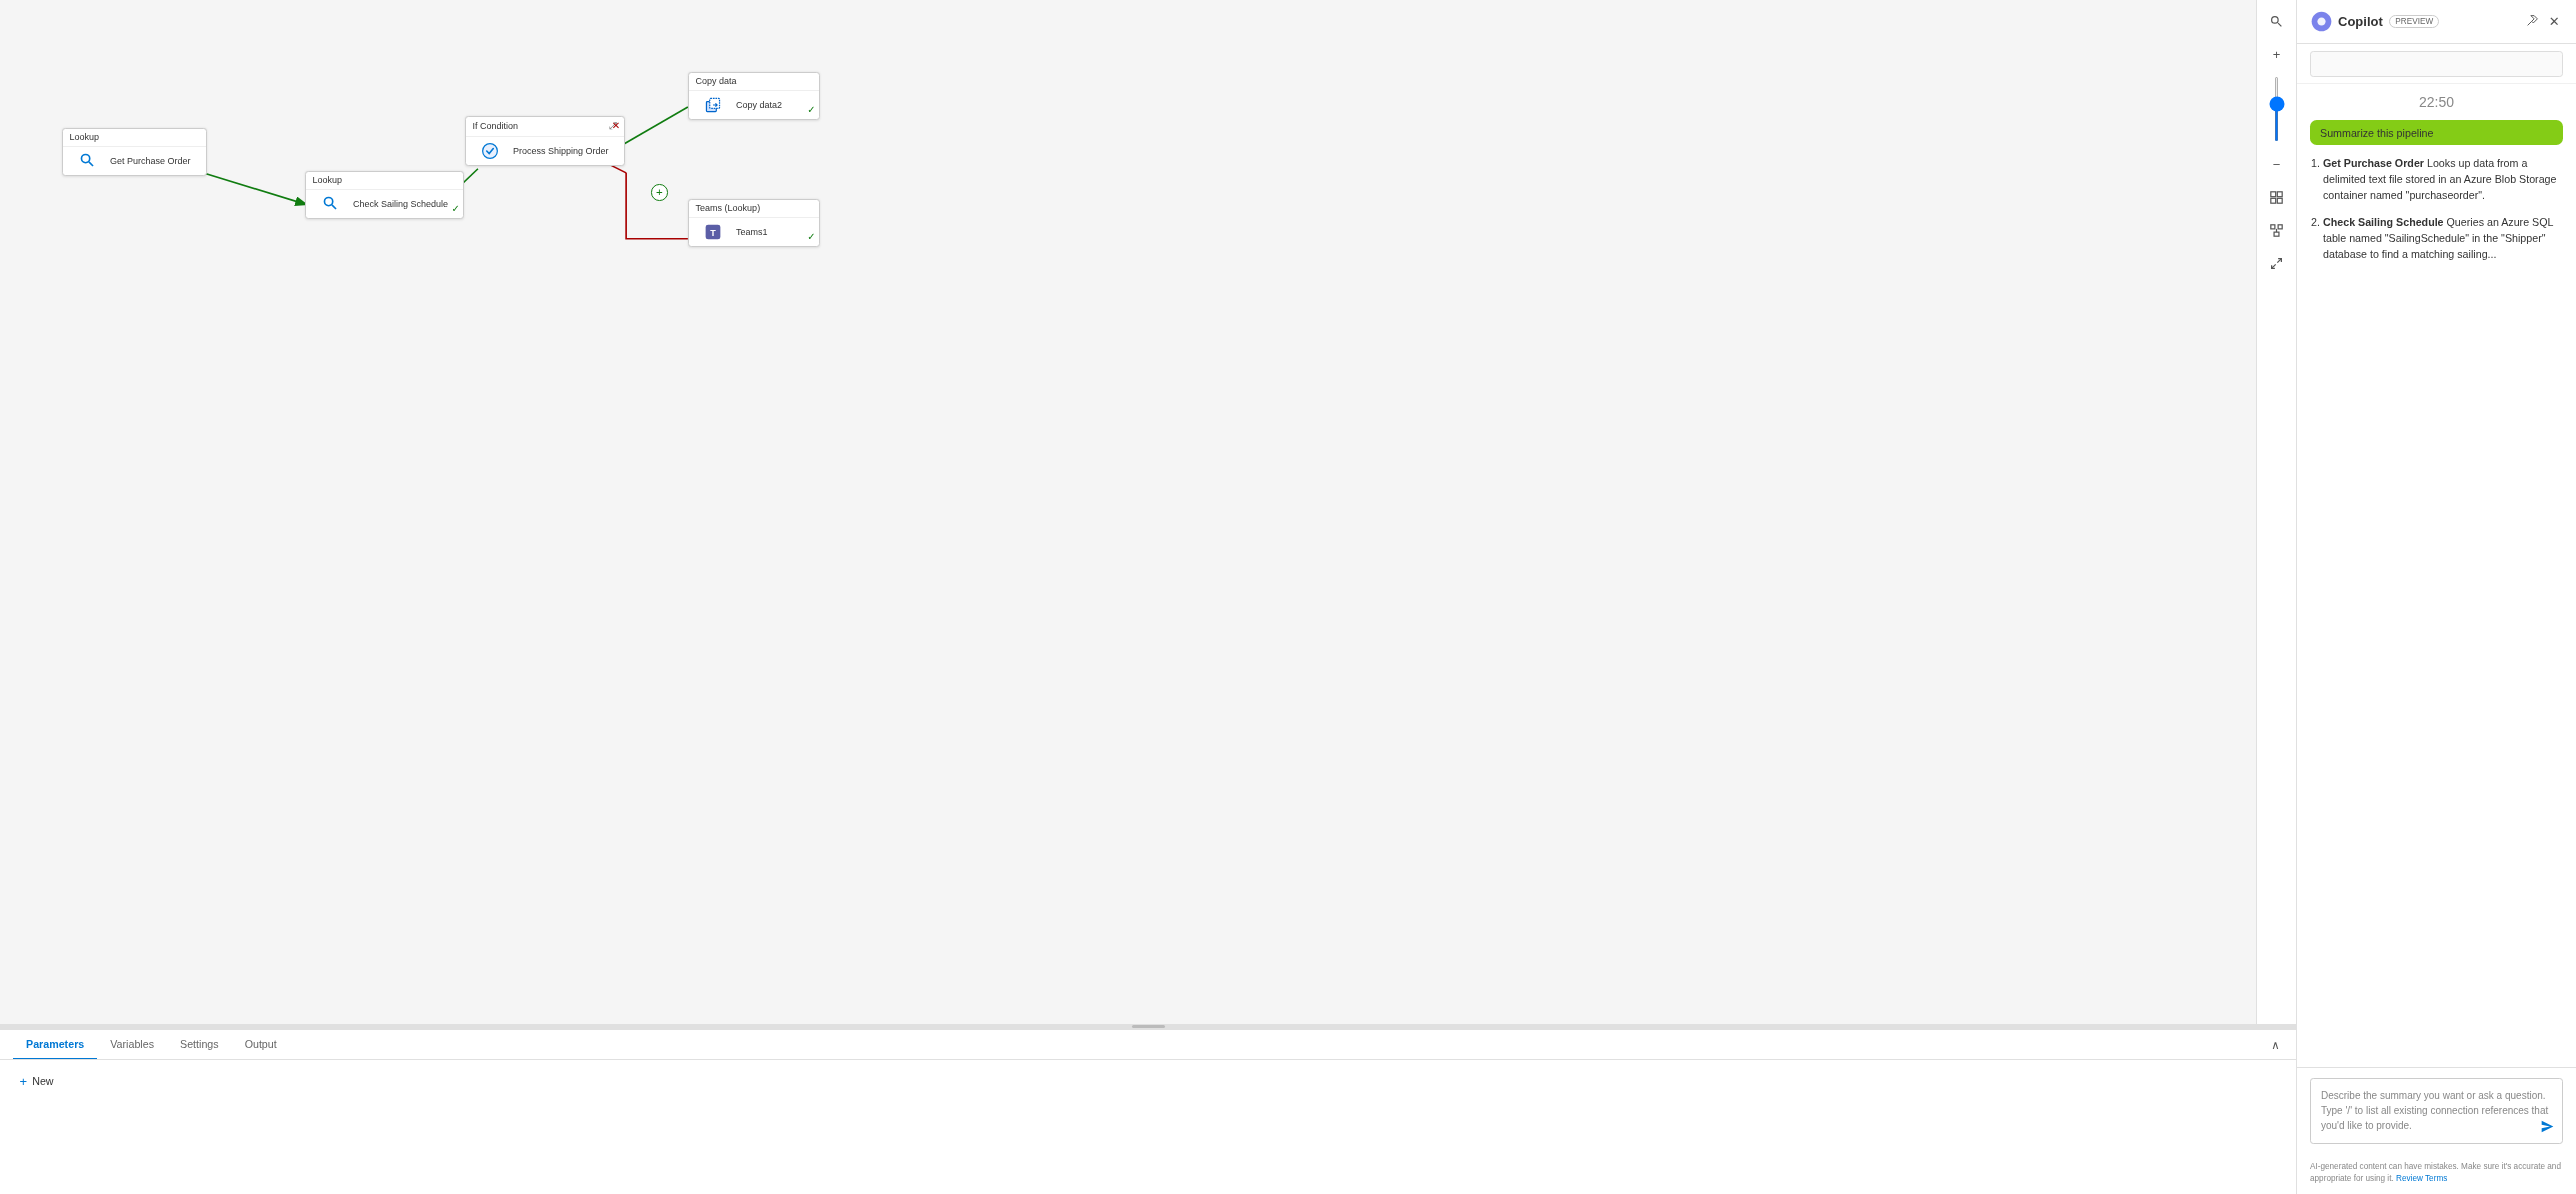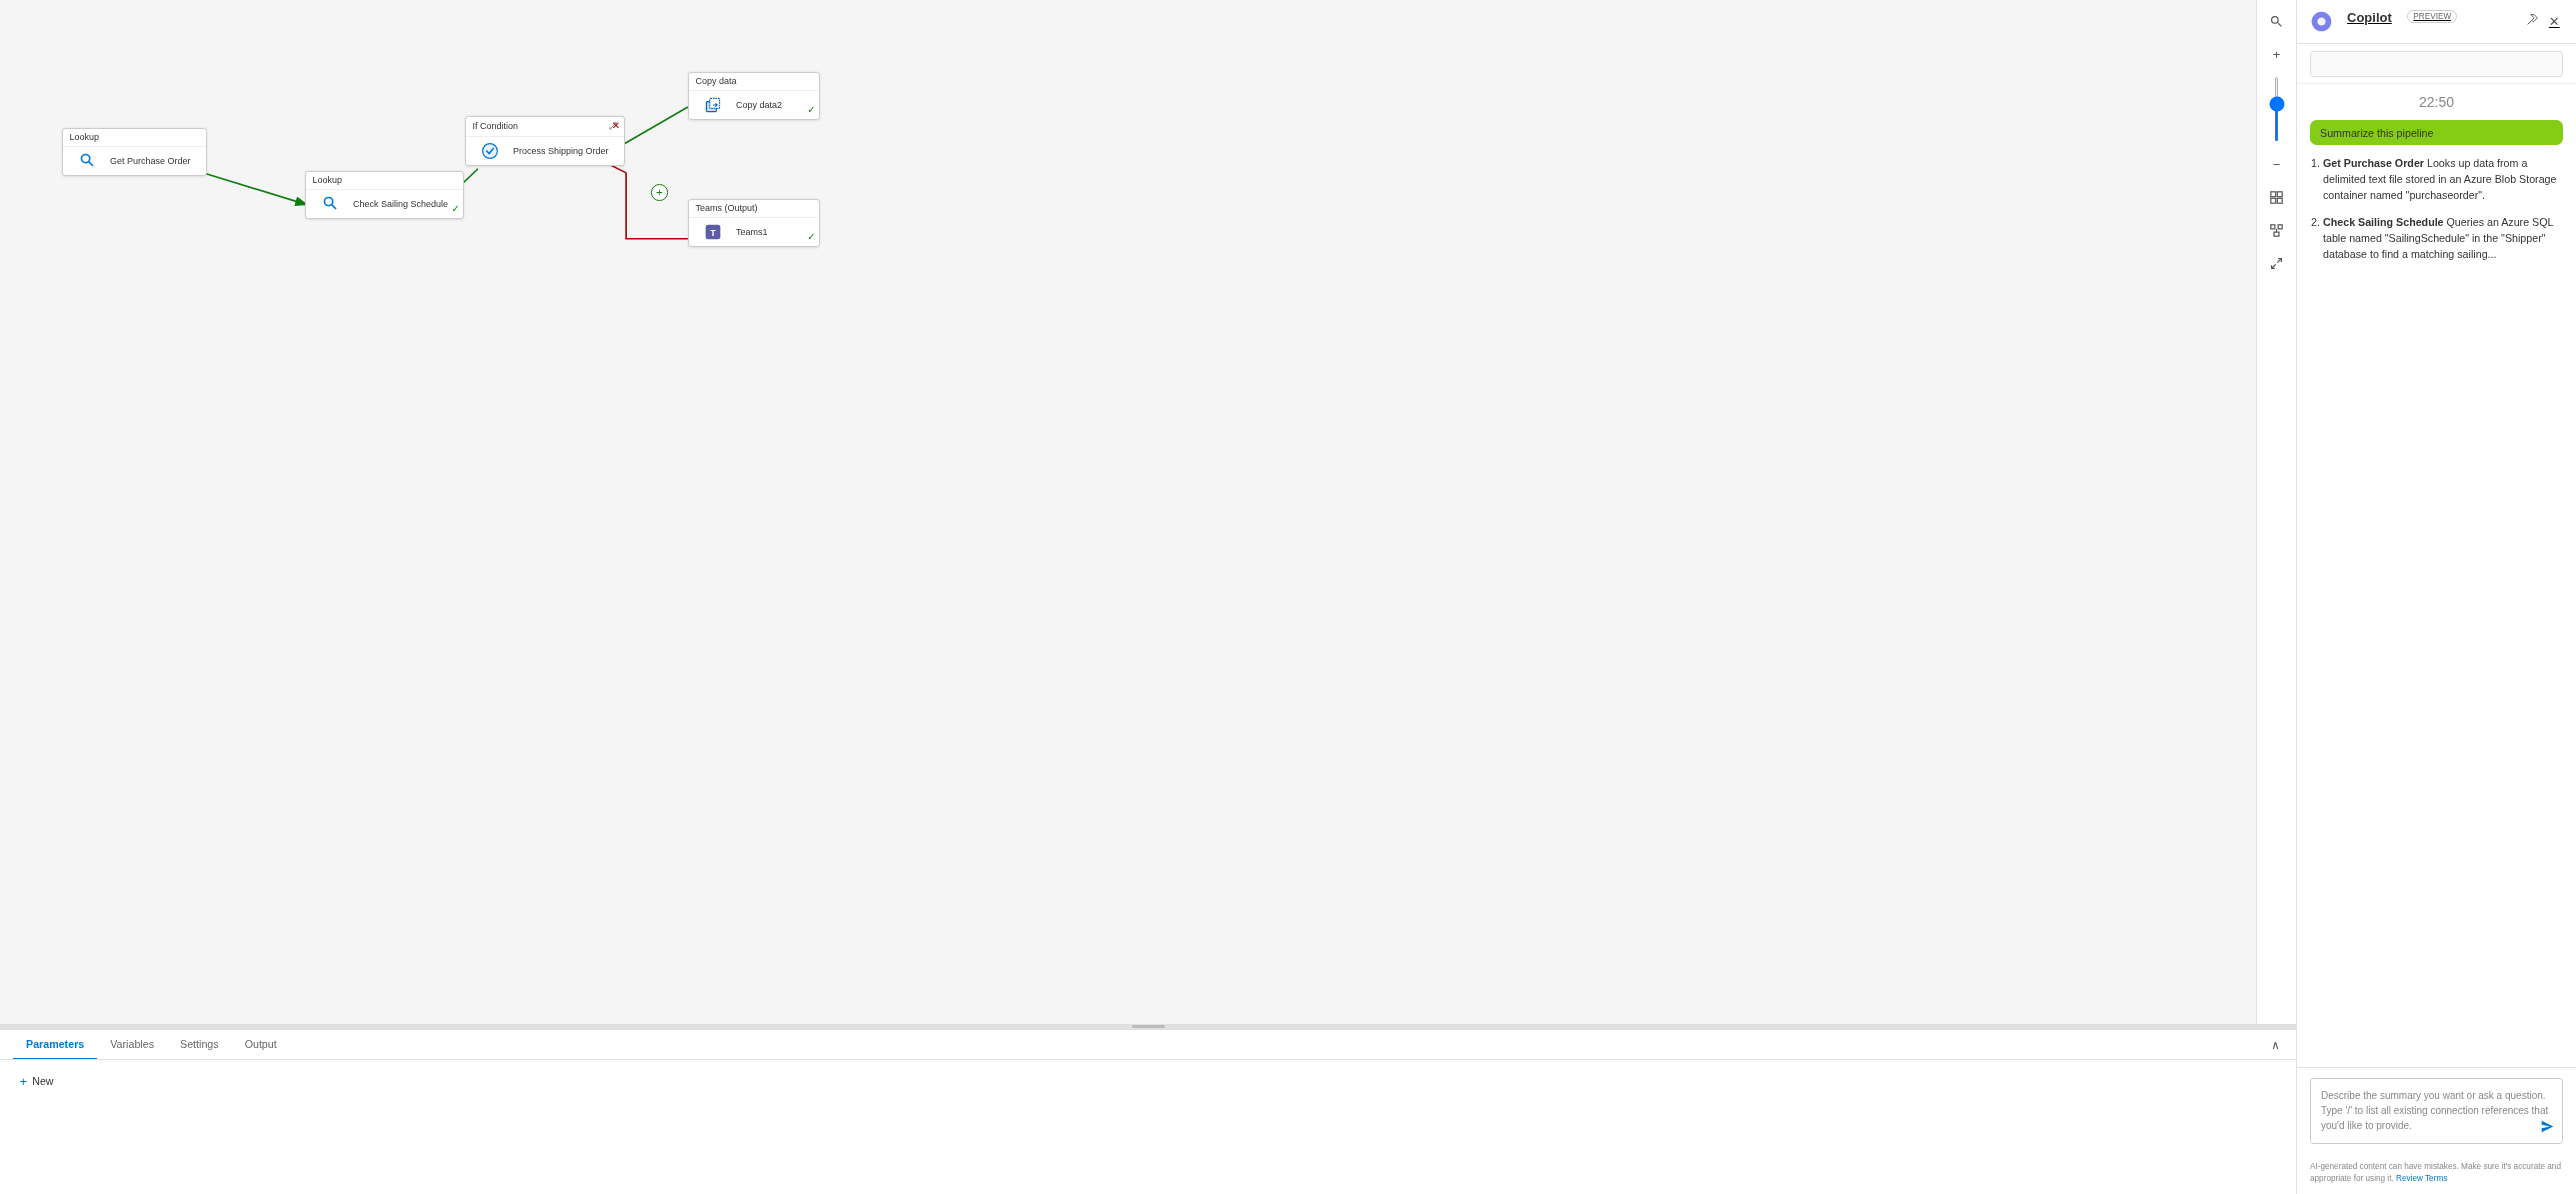--- a/index.html
+++ b/index.html
@@ -172,25 +172,24 @@
     .copilot-panel {
       width: 280px;
       background: #fff;
       border-left: 0.8px solid #e0e0e0;
       display: flex;
       flex-direction: column;
       height: 100vh;
     }
     .copilot-header {
       display: flex;
-      align-items: flex-start;
+      align-items: center;
       padding: 10px 13px;
       border-bottom: 0.8px solid #e0e0e0;
-      gap: 14px;
-      text-decoration: underline;
+      gap: 5px;
     }
     .copilot-logo {
       width: 23px;
       height: 23px;
     }
     .copilot-title {
       font-size: 13px;
       font-weight: 600;
       color: #333;
     }
@@ -387,21 +386,21 @@
             <rect x="7" y="3" width="12" height="12" rx="1" stroke="#0066cc" stroke-width="1.5" fill="#fff" stroke-dasharray="2,1"></rect>
             <path d="M11 11 L16 11 M14 9 L16 11 L14 13" stroke="#0066cc" stroke-width="1.5" fill="none"></path>
           </svg>
         </div>
         <span class="node-label">Copy data2</span>
       </div>
       <span class="node-check">✓</span>
     </div>
 
     <div class="pipeline-node" style="left: 688px; top: 199px; min-width: 132px;">
-      <div class="node-header">Teams (Output)</div>
+      <div class="node-header">Teams (Lookup)</div>
       <div class="node-body">
         <div class="node-icon">
           <svg width="18" height="18" viewBox="0 0 22 22" style="font-size:14px">
             <rect x="2" y="2" width="18" height="18" rx="3" fill="#5b5ea6"></rect>
             <text x="11" y="16" text-anchor="middle" fill="white" font-size="11" font-weight="bold">T</text>
           </svg>
         </div>
         <span class="node-label">Teams1</span>
       </div>
       <span class="node-check">✓</span>

